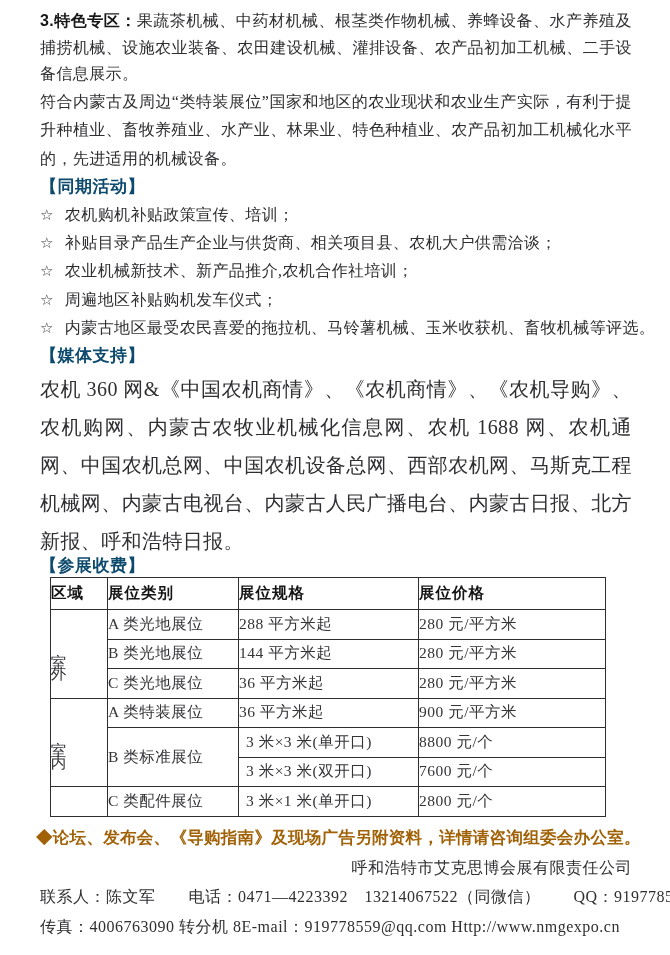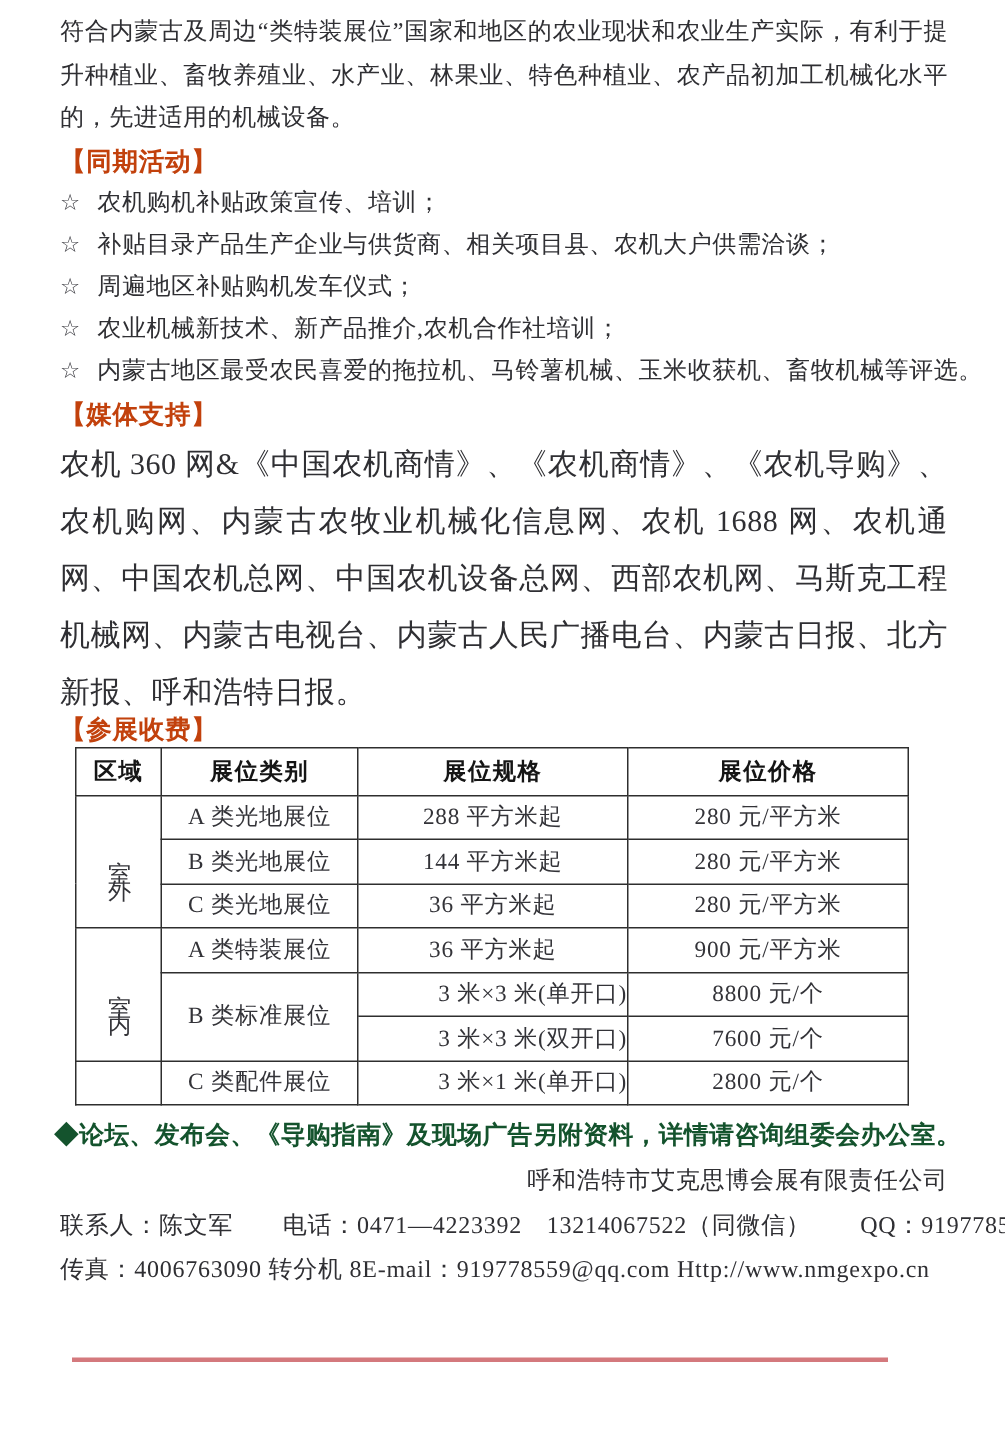--- a/index.html
+++ b/index.html
@@ -10,77 +10,78 @@
     -webkit-font-smoothing: antialiased;
   }
   .page { box-sizing: border-box; width: 670px; height: 955px; padding: 8px 38px 0 40px; }
 
   p { margin: 0; }
   .p1 { font-size: 16px; line-height: 26.5px; text-align: justify; letter-spacing: 0.4px; }
   .p1 .lead { font-weight: bold; color: #161616; font-family: "Liberation Sans", sans-serif; }
   .p2 { font-size: 16px; line-height: 28.5px; text-align: justify; letter-spacing: 0.4px; }
 
   h2 {
-    margin: 0; font-size: 17px; line-height: 28px; font-weight: bold; color: #c2410c;
+    margin: 0; font-size: 17px; line-height: 28px; font-weight: bold; color: #0c4a6e;
     font-family: "Liberation Sans", sans-serif; letter-spacing: 0.5px;
   }
   h2.tight { margin-top: -8px; }
 
   ul.events { list-style: none; margin: 0; padding: 0; }
   ul.events li { font-size: 16px; line-height: 28.2px; letter-spacing: 0.4px; white-space: nowrap; }
   ul.events .star { margin-right: 11px; font-size: 15px; color: #3a3a40; }
 
   .media { font-size: 20px; line-height: 38px; text-align: justify; letter-spacing: 0.4px; }
 
   table.fees {
     border-collapse: collapse; margin-left: 10px; margin-top: -3px;
     table-layout: fixed; width: 555px;
   }
   table.fees th, table.fees td {
-    border: 1.4px solid #2e2e2e; padding: 0; text-align: center;
+    border: 1.4px solid #2e2e2e; padding: 0; text-align: left;
     font-size: 15.5px; color: #333338; overflow: hidden;
   }
   table.fees th {
     height: 31px; font-weight: bold; color: #151515;
     font-family: "Liberation Sans", sans-serif; letter-spacing: 1px;
   }
   table.fees td { height: 28.5px; letter-spacing: 0.5px; }
-  table.fees td.left { text-align: right; padding-left: 7px; }
+  table.fees td.left { text-align: left; padding-left: 7px; }
   .vert {
     display: inline-block; writing-mode: vertical-rl; text-orientation: upright;
     letter-spacing: 13px; line-height: 1; vertical-align: middle;
   }
 
   .note {
-    margin-top: 6px; margin-left: -4px; font-size: 16.5px; font-weight: bold; color: #14532d;
+    margin-top: 6px; margin-left: -4px; font-size: 16.5px; font-weight: bold; color: #a16207;
     font-family: "Liberation Sans", sans-serif; line-height: 28px; white-space: nowrap; letter-spacing: 0.3px;
   }
   .office-line { font-size: 16px; line-height: 29.5px; letter-spacing: 0.5px; white-space: nowrap; }
   .office-line.first { margin-top: 2px; text-align: right; }
 
   hr.redline {
     border: none; border-top: 3px solid #d4797d;
     margin: 43px 0 0 8px; width: 544px;
   }
 </style>
 </head>
 <body>
 
 <div class="page">
 
+  <p class="p1"><span class="lead">3.特色专区：</span><span>果蔬茶机械、中药材机械、根茎类作物机械、养蜂设备、水产养殖及捕捞机械、设施农业装备、农田建设机械、灌排设备、农产品初加工机械、二手设备信息展示。</span></p>
 
   <p class="p2">符合内蒙古及周边“类特装展位”国家和地区的农业现状和农业生产实际，有利于提升种植业、畜牧养殖业、水产业、林果业、特色种植业、农产品初加工机械化水平的，先进适用的机械设备。</p>
 
   <h2>【同期活动】</h2>
 
   <ul class="events">
     <li><span class="star">☆</span><span>农机购机补贴政策宣传、培训；</span></li>
     <li><span class="star">☆</span><span>补贴目录产品生产企业与供货商、相关项目县、农机大户供需洽谈；</span></li>
+    <li><span class="star">☆</span><span>农业机械新技术、新产品推介,农机合作社培训；</span></li>
     <li><span class="star">☆</span><span>周遍地区补贴购机发车仪式；</span></li>
-    <li><span class="star">☆</span><span>农业机械新技术、新产品推介,农机合作社培训；</span></li>
     <li><span class="star">☆</span><span>内蒙古地区最受农民喜爱的拖拉机、马铃薯机械、玉米收获机、畜牧机械等评选。</span></li>
   </ul>
 
   <h2>【媒体支持】</h2>
 
   <p class="media">农机 360 网&amp;《中国农机商情》、《农机商情》、《农机导购》、农机购网、内蒙古农牧业机械化信息网、农机 1688 网、农机通网、中国农机总网、中国农机设备总网、西部农机网、马斯克工程机械网、内蒙古电视台、内蒙古人民广播电台、内蒙古日报、北方新报、呼和浩特日报。</p>
 
   <h2 class="tight">【参展收费】</h2>
 
   <table class="fees">

